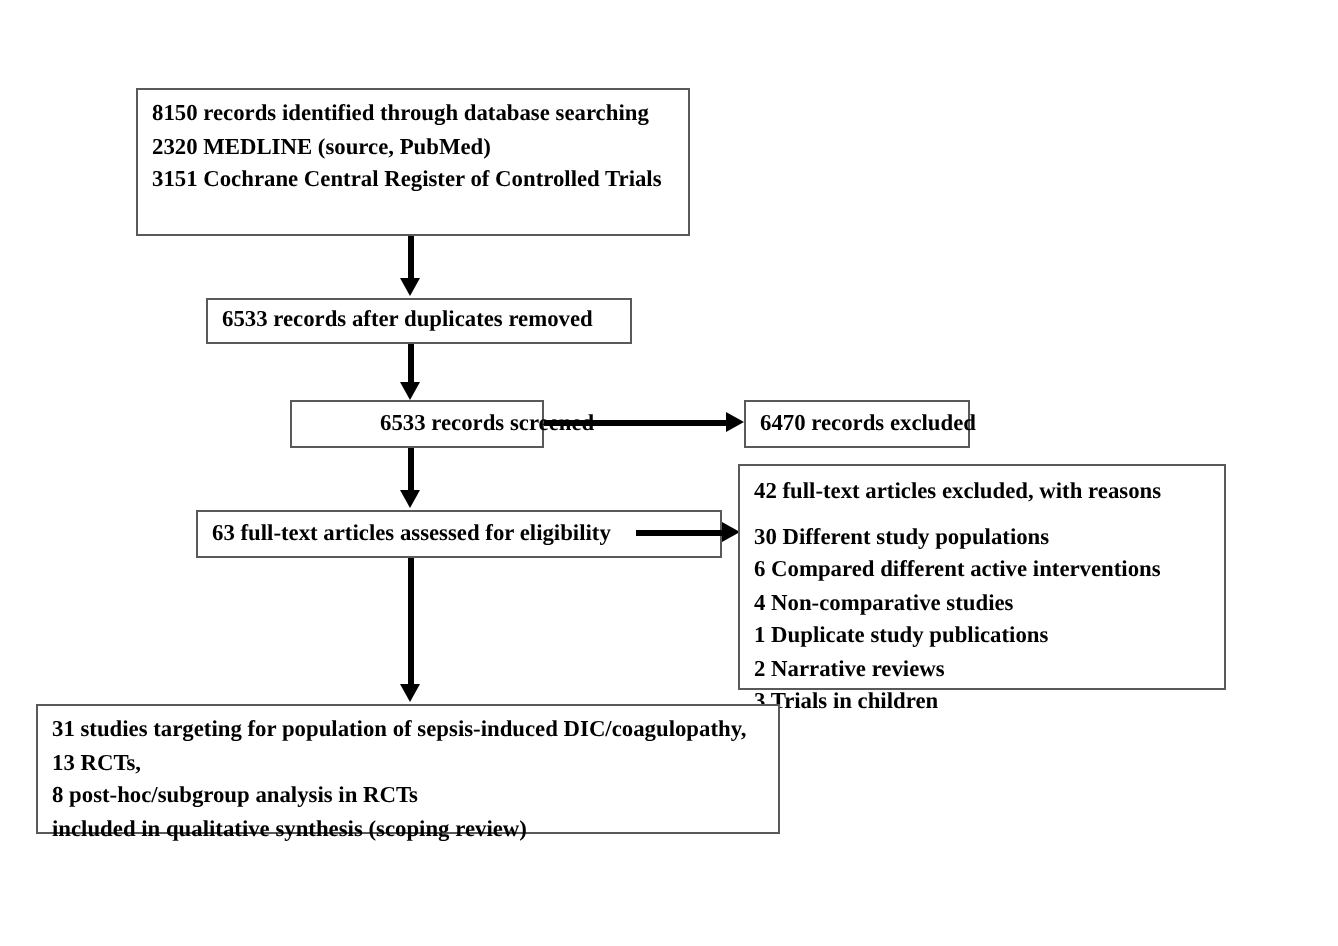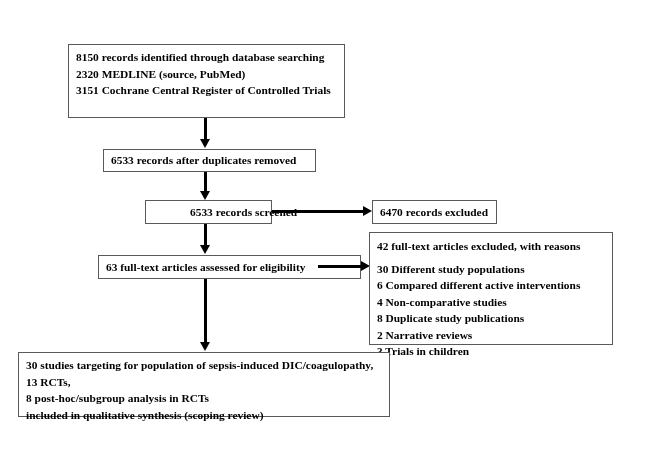--- a/index.html
+++ b/index.html
@@ -87,48 +87,48 @@
   <div class="vline" style="left:204px; top:172px; height:21px;"></div>
   <div class="arrow-down" style="left:200px; top:191px;"></div>
 
   <div class="node single" id="box-screened" style="left:145px; top:200px; width:127px; height:24px;padding-left:44px;">
     <span>6533 records screened</span>
   </div>
 
   <div class="hline" style="left:272px; top:210px; width:92px;"></div>
   <div class="arrow-right" style="left:363px; top:206px;"></div>
 
-  <div class="node single" id="box-records-excluded" style="left:372px; top:200px; width:125px; height:24px;">
+  <div class="node single" id="box-records-excluded" style="left:372px; top:200px; width:113px; height:24px;">
     <span>6470 records excluded</span>
   </div>
 
   <div class="vline" style="left:204px; top:224px; height:22px;"></div>
   <div class="arrow-down" style="left:200px; top:245px;"></div>
 
   <div class="node single" id="box-eligibility" style="left:98px; top:255px; width:263px; height:24px;">
     <span>63 full-text articles assessed for eligibility</span>
   </div>
 
   <div class="hline" style="left:318px; top:265px; width:44px;"></div>
   <div class="arrow-right" style="left:361px; top:261px;"></div>
 
   <div class="node" id="box-reasons" style="left:369px; top:232px; width:244px; height:113px; padding-top:5px;">
     <span class="line">42 full-text articles excluded, with reasons</span>
     <span class="gap"></span>
     <span class="line">30 Different study populations</span>
     <span class="line">6 Compared different active interventions</span>
     <span class="line">4 Non-comparative studies</span>
-    <span class="line">8 Duplicate study publications</span>
+    <span class="line">1 Duplicate study publications</span>
     <span class="line">2 Narrative reviews</span>
     <span class="line">3 Trials in children</span>
   </div>
 
   <div class="vline" style="left:204px; top:279px; height:64px;"></div>
   <div class="arrow-down" style="left:200px; top:342px;"></div>
 
   <div class="node" id="box-included" style="left:18px; top:352px; width:372px; height:65px;">
-    <span class="line">30 studies targeting for population of sepsis-induced DIC/coagulopathy,</span>
+    <span class="line">31 studies targeting for population of sepsis-induced DIC/coagulopathy,</span>
     <span class="line">13 RCTs,</span>
     <span class="line">8 post-hoc/subgroup analysis in RCTs</span>
     <span class="line">included in qualitative synthesis (scoping review)</span>
   </div>
 
 </div>
 
 </body></html>

